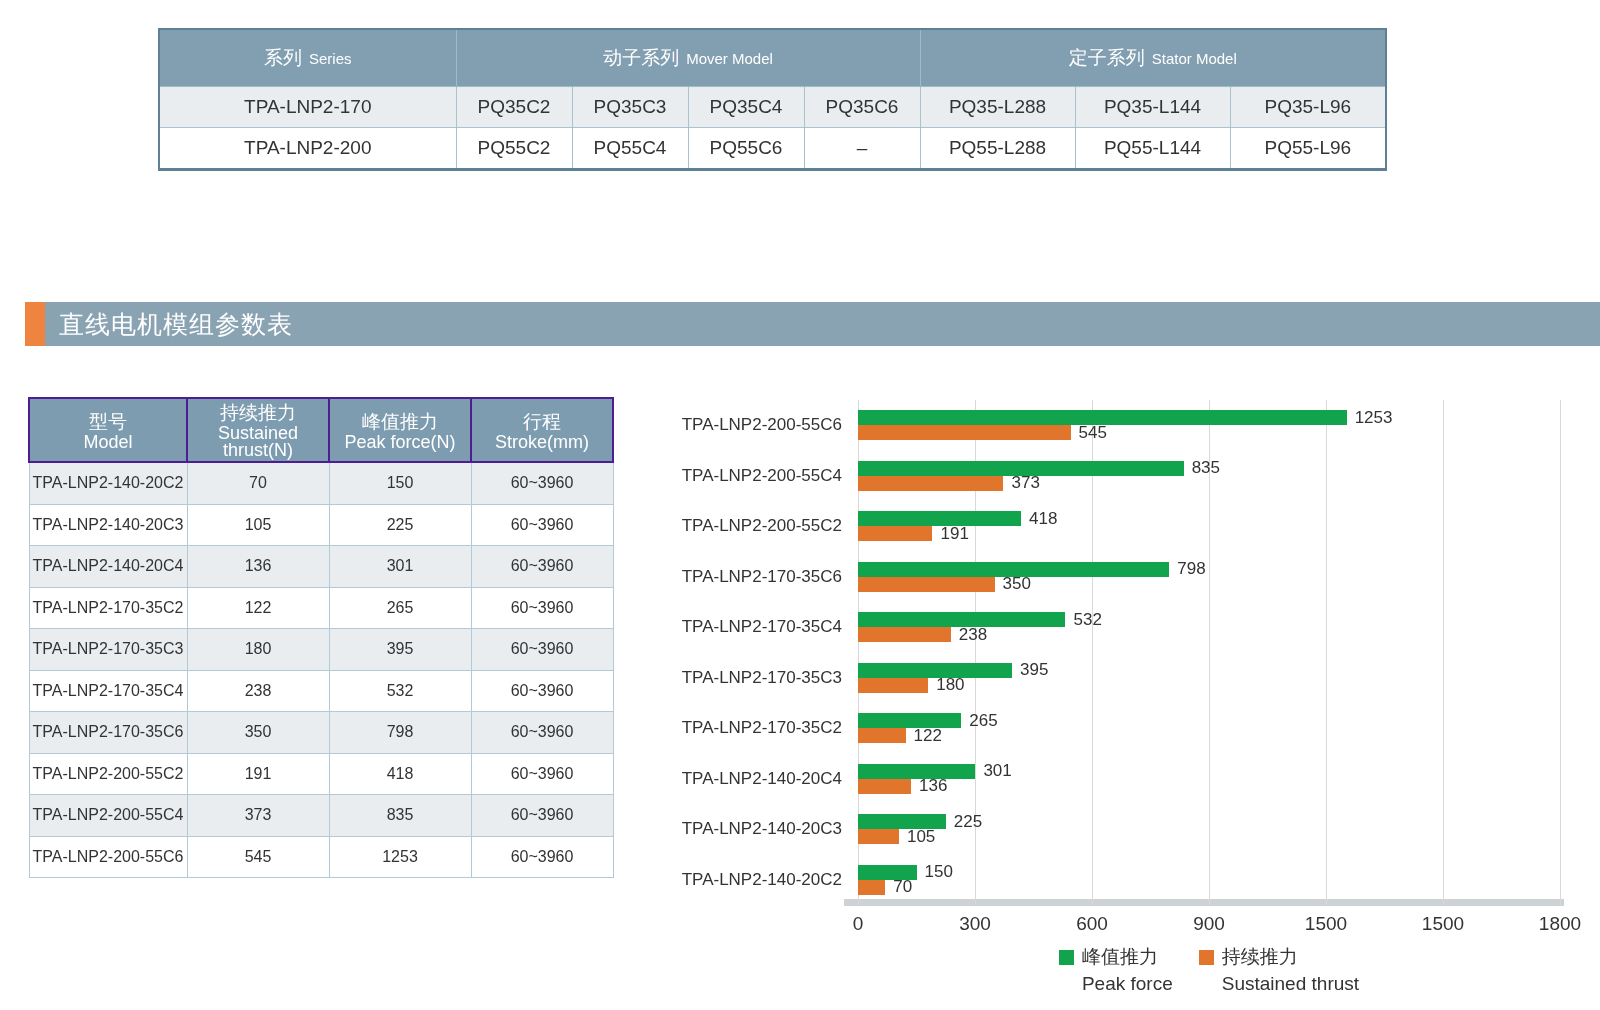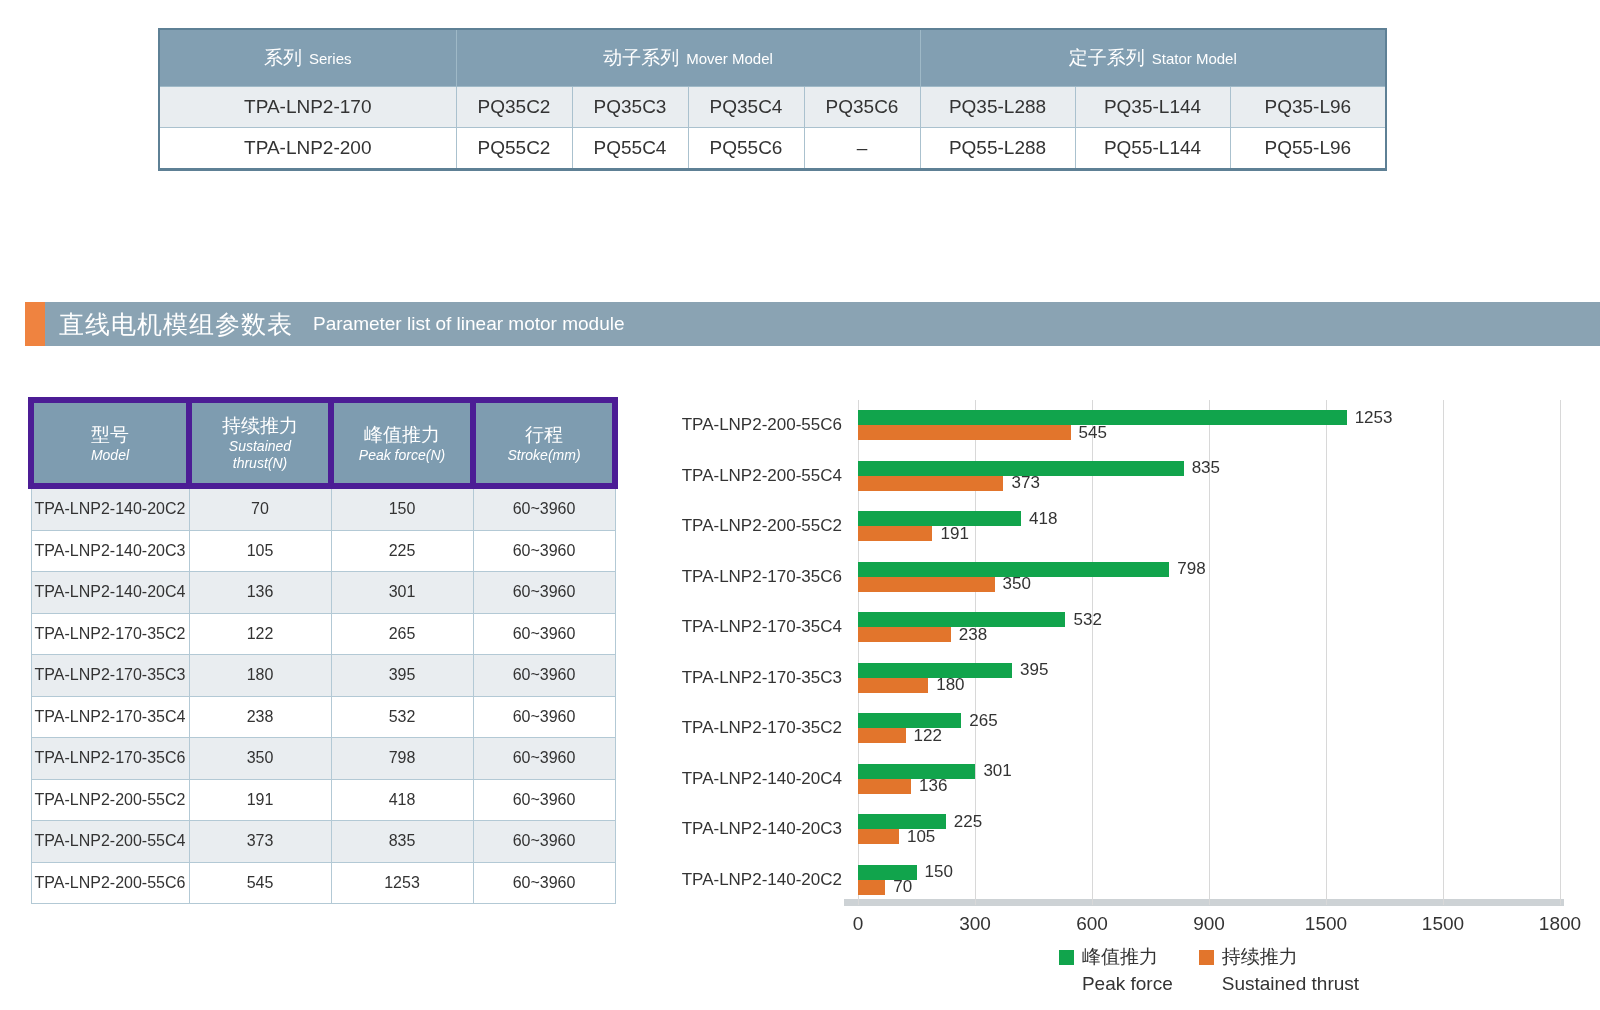--- a/index.html
+++ b/index.html
@@ -29,24 +29,24 @@
   #banner .accent{width:20px;background:#ef8340;}
   #banner .bg{flex:1;background:#8aa3b3;display:flex;align-items:center;padding-left:14px;}
   #banner .t-zh{color:#fff;font-size:25px;font-weight:normal;letter-spacing:1px;}
   #banner .t-en{color:#fff;font-size:19px;margin-left:20px;}
   
   #param-wrap{position:absolute;left:28px;top:397px;width:584px;}
   #param-table{width:100%;border-collapse:collapse;table-layout:fixed;
     border:1px solid #8fafc0;}
   #param-table th{
     height:62px;background:#7e9cb0;color:#fff;font-weight:normal;
-    border:6px solid #4c1d95;vertical-align:middle;text-align:center;padding:9px;
+    border:2px solid #4c1d95;vertical-align:middle;text-align:center;padding:0;
   }
   #param-table th .pzh{display:block;font-size:19px;line-height:24px;}
-  #param-table th .pen{display:block;font-size:14px;line-height:17px;font-style:italic;}
+  #param-table th .pen{display:block;font-size:18px;line-height:17px;}
   #param-table td{
     height:40.5px;font-size:16px;text-align:center;vertical-align:middle;
     border:1px solid #b3c9d5;color:#333;padding:0;
   }
   #param-table tbody tr:nth-child(odd){background:#e9edf0;}
   #param-table tbody tr:nth-child(even){background:#ffffff;}
   
   #chart{position:absolute;left:660px;top:392px;width:920px;height:615px;}
   #plot{position:absolute;left:198px;top:8px;width:702px;height:505px;}
   .gridline{position:absolute;top:0;bottom:0;width:1px;background:#d8d8d8;}
@@ -115,21 +115,20 @@
           <td>PQ55-L96</td>
         </tr>
       </tbody>
   </table>
 </div>
 
 <div id="banner">
   <div class="accent"></div>
   <div class="bg">
     <span class="t-zh">直线电机模组参数表</span>
-    <span class="t-en">Parameter list of linear motor module</span>
   </div>
 </div>
 
 <div id="param-wrap">
   <table id="param-table">
     <colgroup>
       <col style="width:158px">
         <col style="width:142px">
         <col style="width:142px">
         <col style="width:142px">

